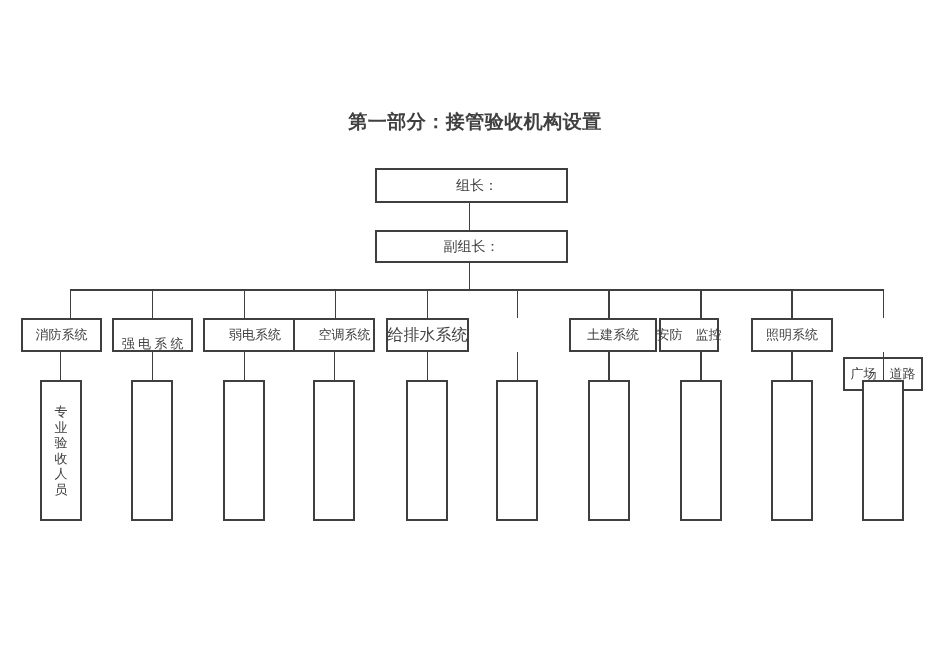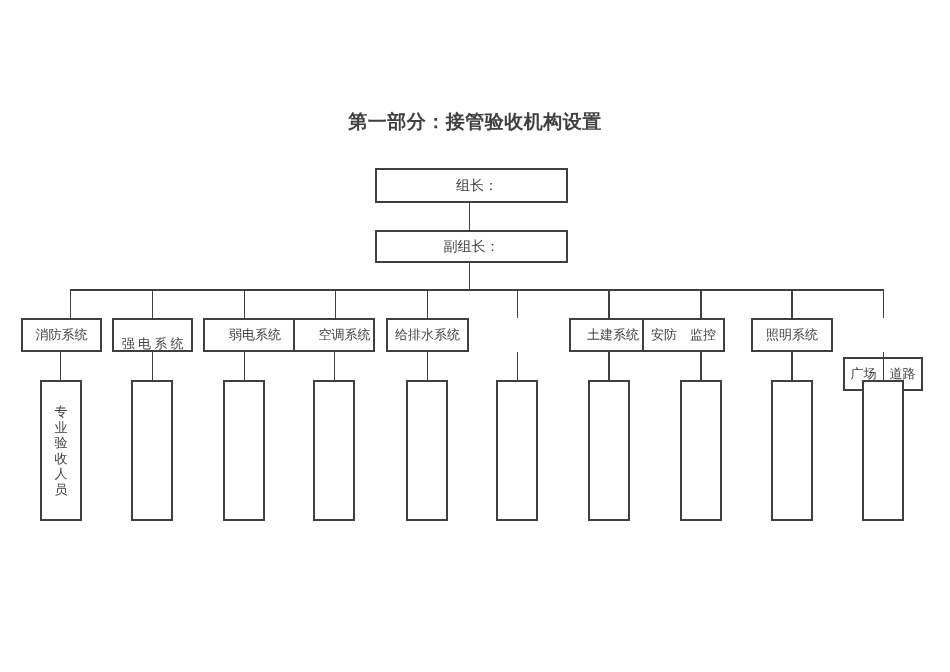--- a/index.html
+++ b/index.html
@@ -27,21 +27,21 @@
     box-sizing: border-box;
     border: 2px solid #3f3f3f;
     background: #fff;
     display: flex;
     align-items: center;
     justify-content: center;
   }
   .leader  { left: 375px; top: 168px; width: 193px; height: 35px; font-size: 14px; padding-left: 11px; }
   .deputy  { left: 375px; top: 230px; width: 193px; height: 33px; font-size: 14px; }
   .sys     { top: 318px; height: 34px; font-size: 13px; white-space: nowrap; }
-  .sys.small { font-size: 13px; text-align: center; }
+  .sys.small { font-size: 16px; text-align: center; }
   .sys.wrap2 {
     flex-direction: column;
     justify-content: flex-start;
     align-items: center;
     overflow: hidden;
     padding-top: 16px;
     line-height: 16px;
   }
   .sys.wrap2 .line { display: block; }
   .tall { top: 380px; height: 141px; width: 42px; }
@@ -94,21 +94,21 @@
   </div>
   <div class="box sys" style="left:293px; width:82px;padding-left:21px;">
     <span>空调系统</span>
   </div>
   <div class="box sys small" style="left:386px; width:83px;">
     <span>给排水系统</span>
   </div>
   <div class="box sys" style="left:569px; width:88px;">
     <span>土建系统</span>
   </div>
-  <div class="box sys" style="left:642px; width:83px;">
+  <div class="box sys" style="left:659px; width:60px;">
     <span>安防　监控</span>
   </div>
   <div class="box sys" style="left:751px; width:82px;">
     <span>照明系统</span>
   </div>
   <div class="box sys" style="left:843px; width:80px;margin-top:39px;">
     <span>广场　道路</span>
   </div>
 
   <div class="vline drop-bot" style="left:59.5px;"></div>

